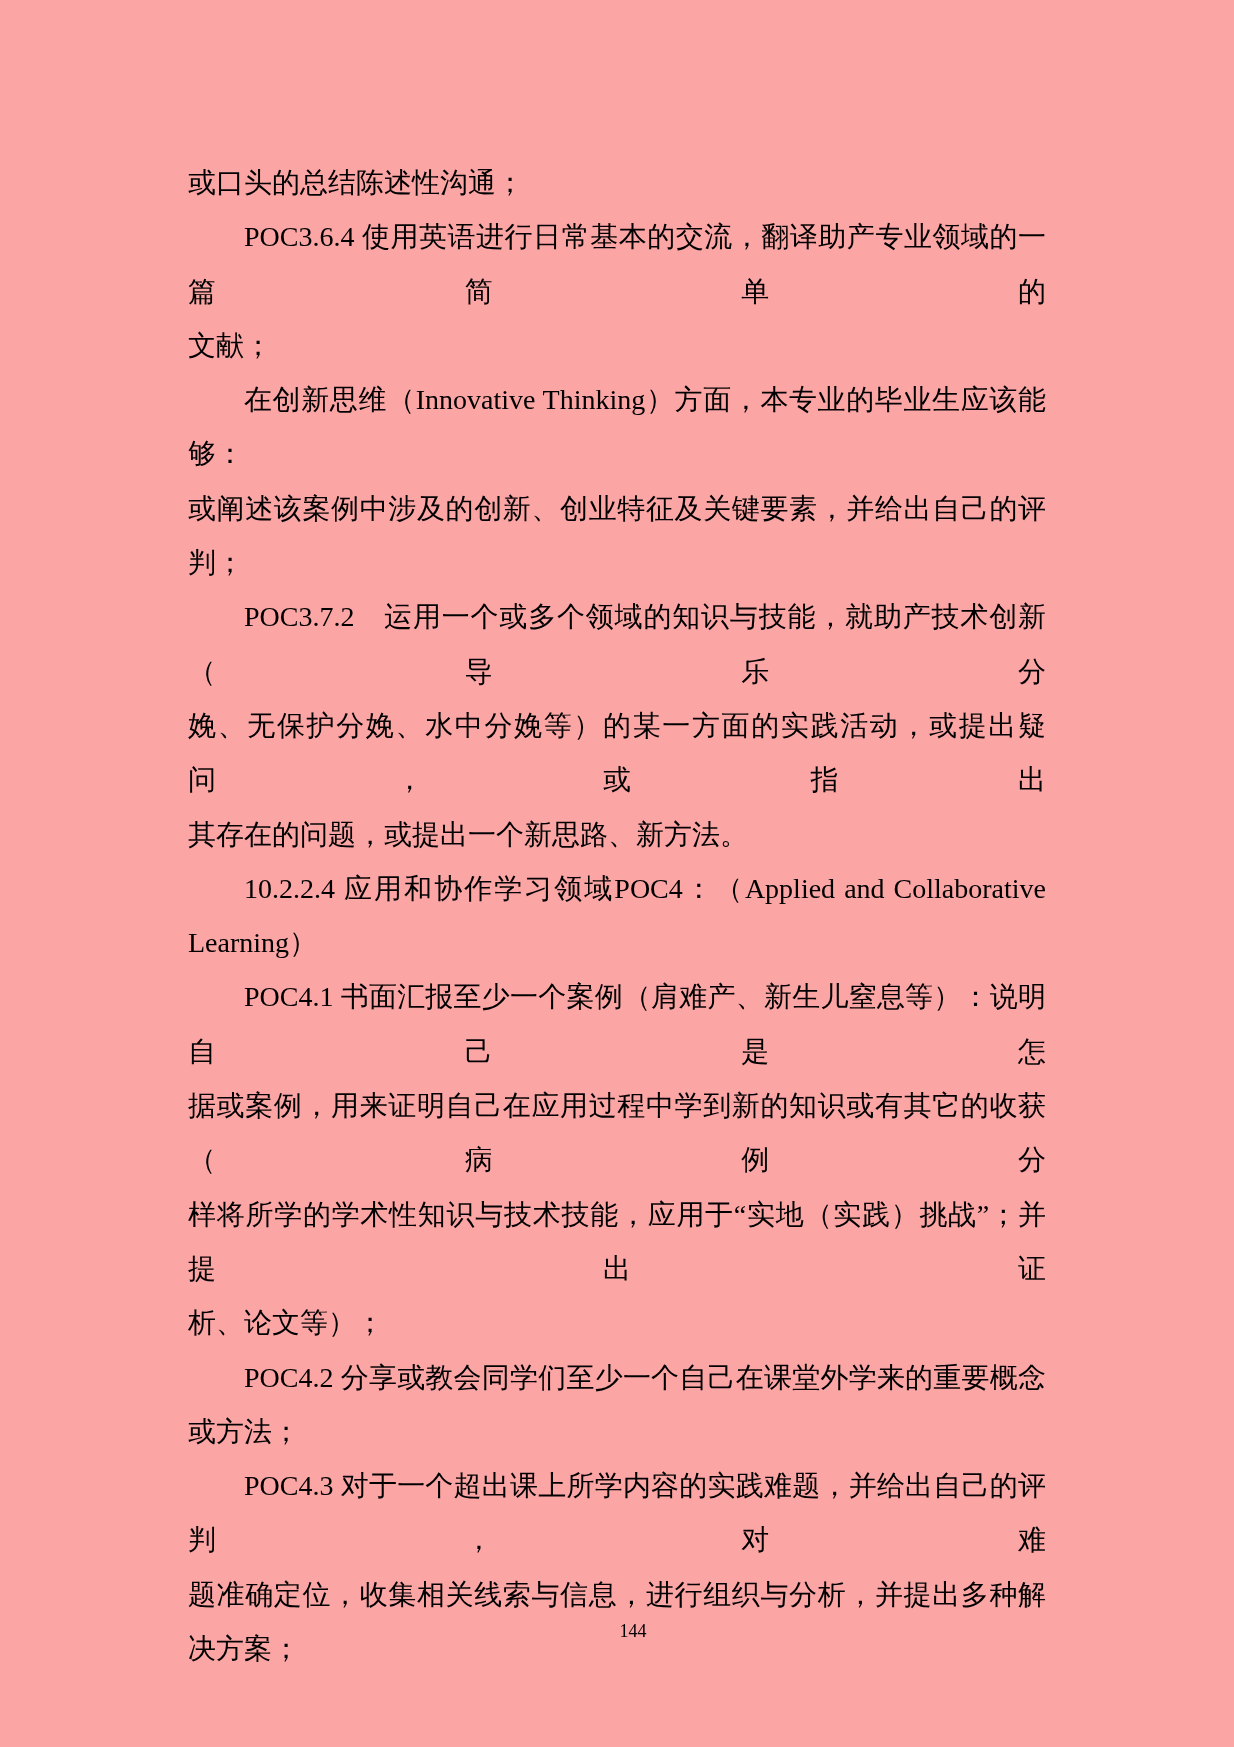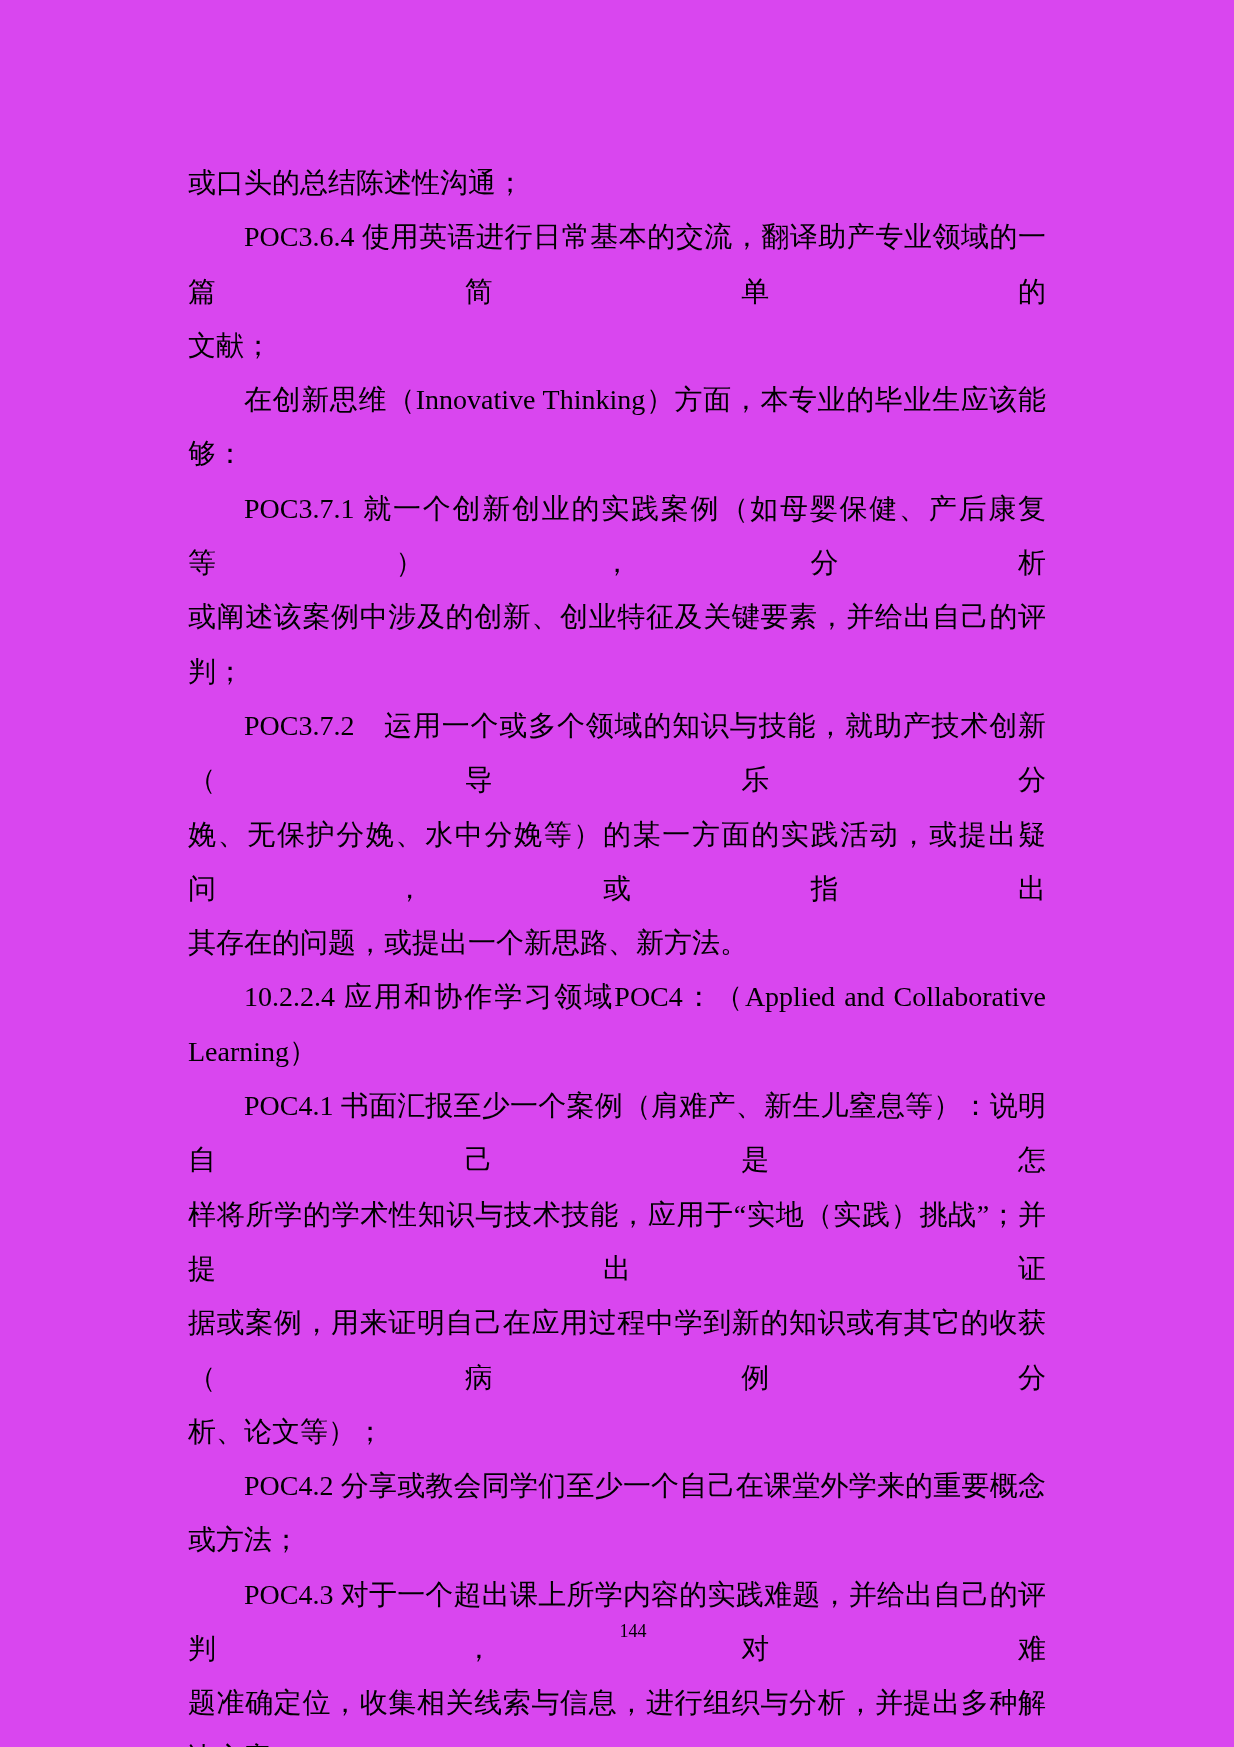--- a/index.html
+++ b/index.html
@@ -4,21 +4,21 @@
 <style>
   html, body {
     margin: 0;
     padding: 0;
     background: #ffffff;
   }
   .page {
     position: relative;
     width: 1234px;
     height: 1747px;
-    background: #d946ef;
+    background: #fca5a5;
     color: #000000;
     font-family: "Liberation Serif", "DejaVu Serif", serif;
     overflow: hidden;
   }
   .content {
     position: absolute;
     left: 188px;
     top: 156px;
     width: 858px;
     font-size: 28px;
@@ -48,29 +48,28 @@
 </head>
 <body>
 
 <div class="page">
   <main class="content">
 
   <div class="text-line">或口头的总结陈述性沟通；</div>
       <div class="text-line indent fill">POC3.6.4 使用英语进行日常基本的交流，翻译助产专业领域的一篇简单的</div>
       <div class="text-line">文献；</div>
       <div class="text-line indent">在创新思维（Innovative Thinking）方面，本专业的毕业生应该能够：</div>
-      <div class="text-line indent fill">POC3.7.1 就一个创新创业的实践案例（如母婴保健、产后康复等），分析</div>
       <div class="text-line">或阐述该案例中涉及的创新、创业特征及关键要素，并给出自己的评判；</div>
       <div class="text-line indent fill">POC3.7.2　运用一个或多个领域的知识与技能，就助产技术创新（导乐分</div>
       <div class="text-line fill">娩、无保护分娩、水中分娩等）的某一方面的实践活动，或提出疑问，或指出</div>
       <div class="text-line">其存在的问题，或提出一个新思路、新方法。</div>
       <div class="text-line indent">10.2.2.4 应用和协作学习领域POC4：（Applied and Collaborative Learning）</div>
       <div class="text-line indent fill">POC4.1 书面汇报至少一个案例（肩难产、新生儿窒息等）：说明自己是怎</div>
+      <div class="text-line fill">据或案例，用来证明自己在应用过程中学到新的知识或有其它的收获（病例分</div>
       <div class="text-line fill">样将所学的学术性知识与技术技能，应用于“实地（实践）挑战”；并提出证</div>
-      <div class="text-line fill">据或案例，用来证明自己在应用过程中学到新的知识或有其它的收获（病例分</div>
       <div class="text-line">析、论文等）；</div>
       <div class="text-line indent">POC4.2 分享或教会同学们至少一个自己在课堂外学来的重要概念或方法；</div>
       <div class="text-line indent fill">POC4.3 对于一个超出课上所学内容的实践难题，并给出自己的评判，对难</div>
       <div class="text-line">题准确定位，收集相关线索与信息，进行组织与分析，并提出多种解决方案；</div>
     </main>
   <footer class="footer">
     <span>144</span>
   </footer>
 </div>
 

